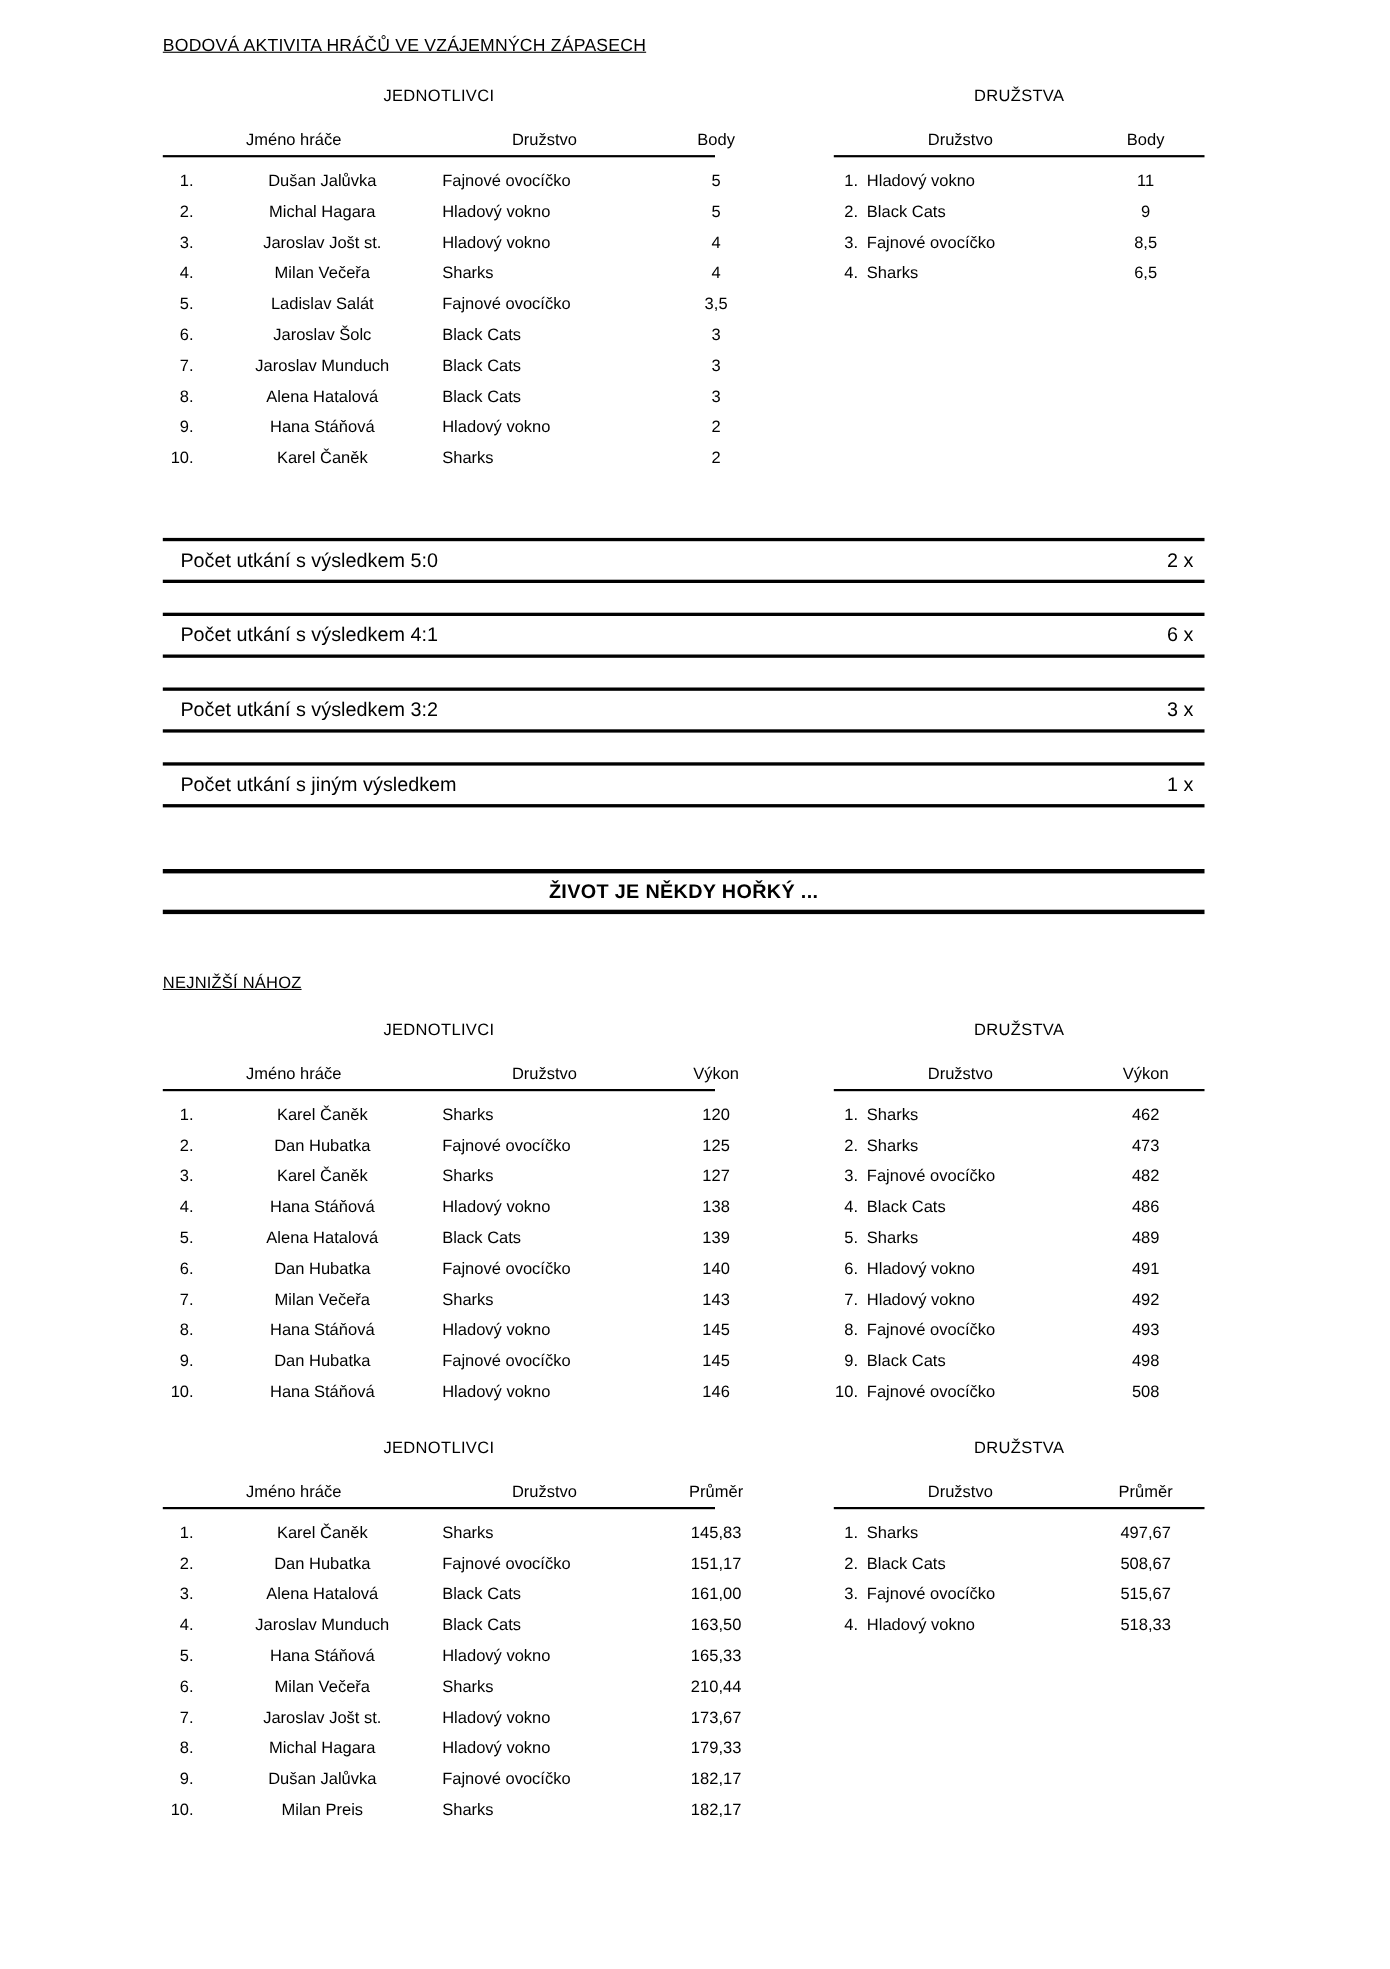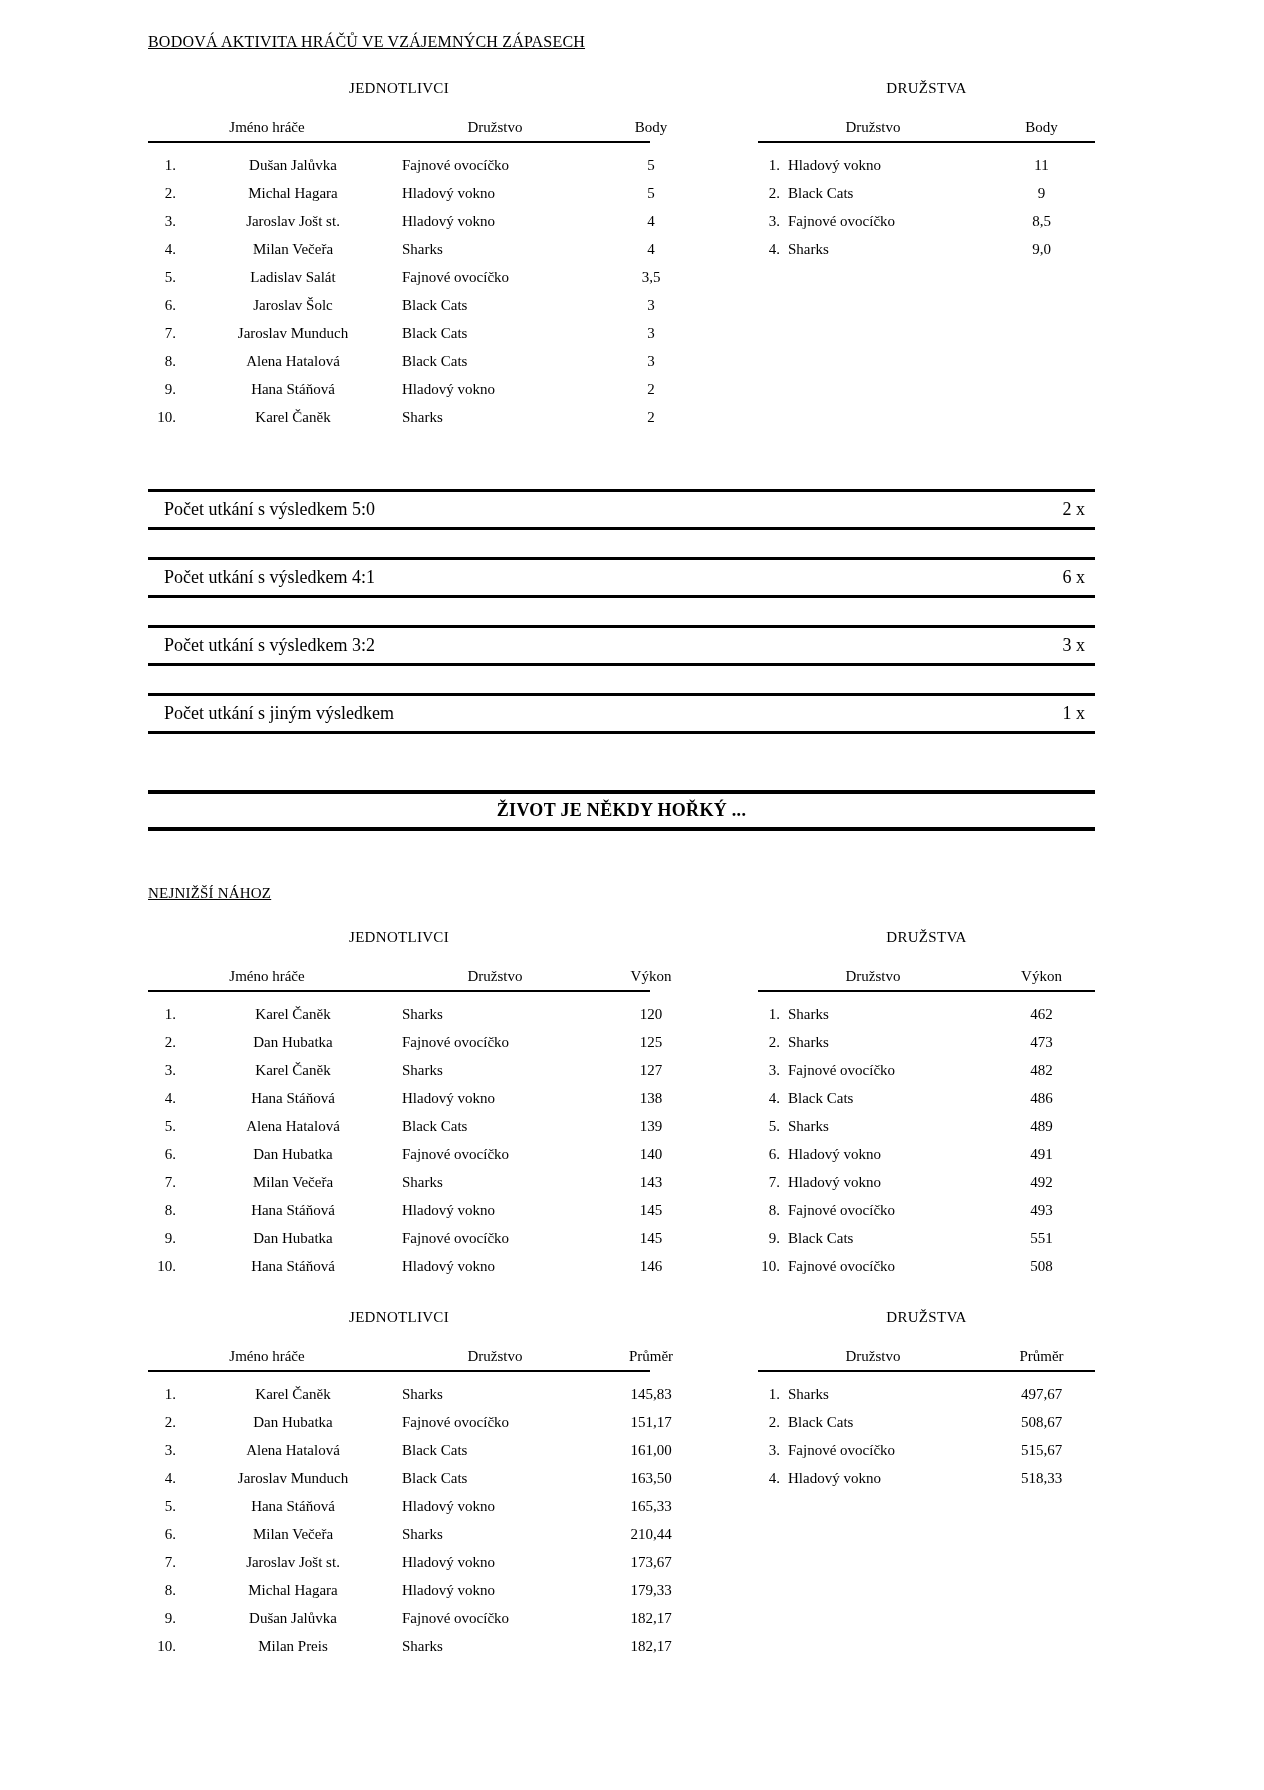--- a/index.html
+++ b/index.html
@@ -8,21 +8,20 @@
     width:1264px; height:1790px;
     font-family:"Liberation Sans", sans-serif;
     color:#000;
   }
   .page {
     position:relative;
     width:1264px; height:1790px;
     padding:33px 0 4px 148px;
     overflow:hidden;
     background:#fff;
-    font-family:Liberation Serif, serif;
   }
   .content { width:947px; }
 
   .page-title {
     font-size:16px; font-weight:400;
     text-decoration:underline;
     letter-spacing:0.2px;
     white-space:nowrap;
   }
 
@@ -204,21 +203,21 @@
 
               <div class="trow right-cols">
                 <span class="c-rank">3.</span>
                 <span class="c-team">Fajnové ovocíčko</span>
                 <span class="c-val">8,5</span>
               </div>
 
               <div class="trow right-cols">
                 <span class="c-rank">4.</span>
                 <span class="c-team">Sharks</span>
-                <span class="c-val">9,0</span>
+                <span class="c-val">6,5</span>
               </div>
             </div>
         </div>
       </div>
     </div>
 
     <div class="stat-boxes">
 
         <div class="stat-box">
           <span class="stat-label">Počet utkání s výsledkem 5:0</span>
@@ -382,21 +381,21 @@
 
               <div class="trow right-cols">
                 <span class="c-rank">8.</span>
                 <span class="c-team">Fajnové ovocíčko</span>
                 <span class="c-val">493</span>
               </div>
 
               <div class="trow right-cols">
                 <span class="c-rank">9.</span>
                 <span class="c-team">Black Cats</span>
-                <span class="c-val">551</span>
+                <span class="c-val">498</span>
               </div>
 
               <div class="trow right-cols">
                 <span class="c-rank">10.</span>
                 <span class="c-team">Fajnové ovocíčko</span>
                 <span class="c-val">508</span>
               </div>
             </div>
         </div>
       </div>

